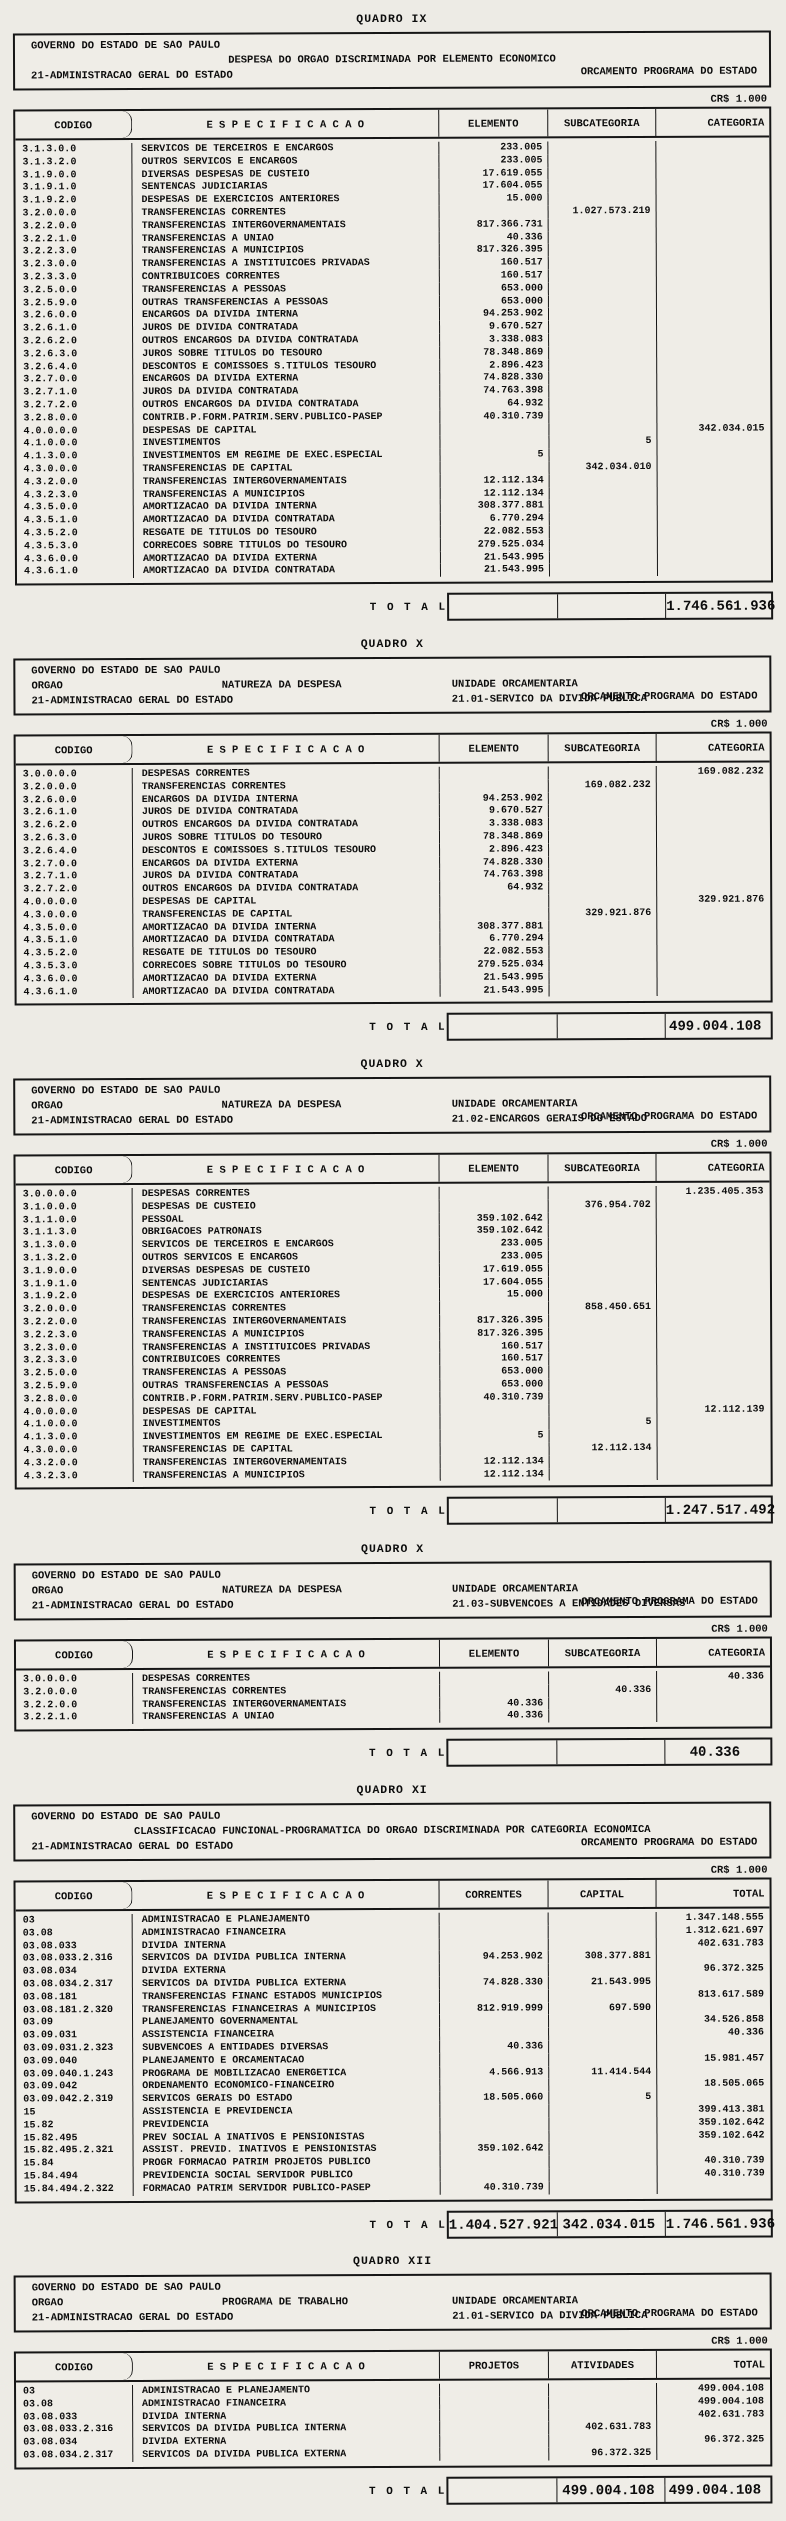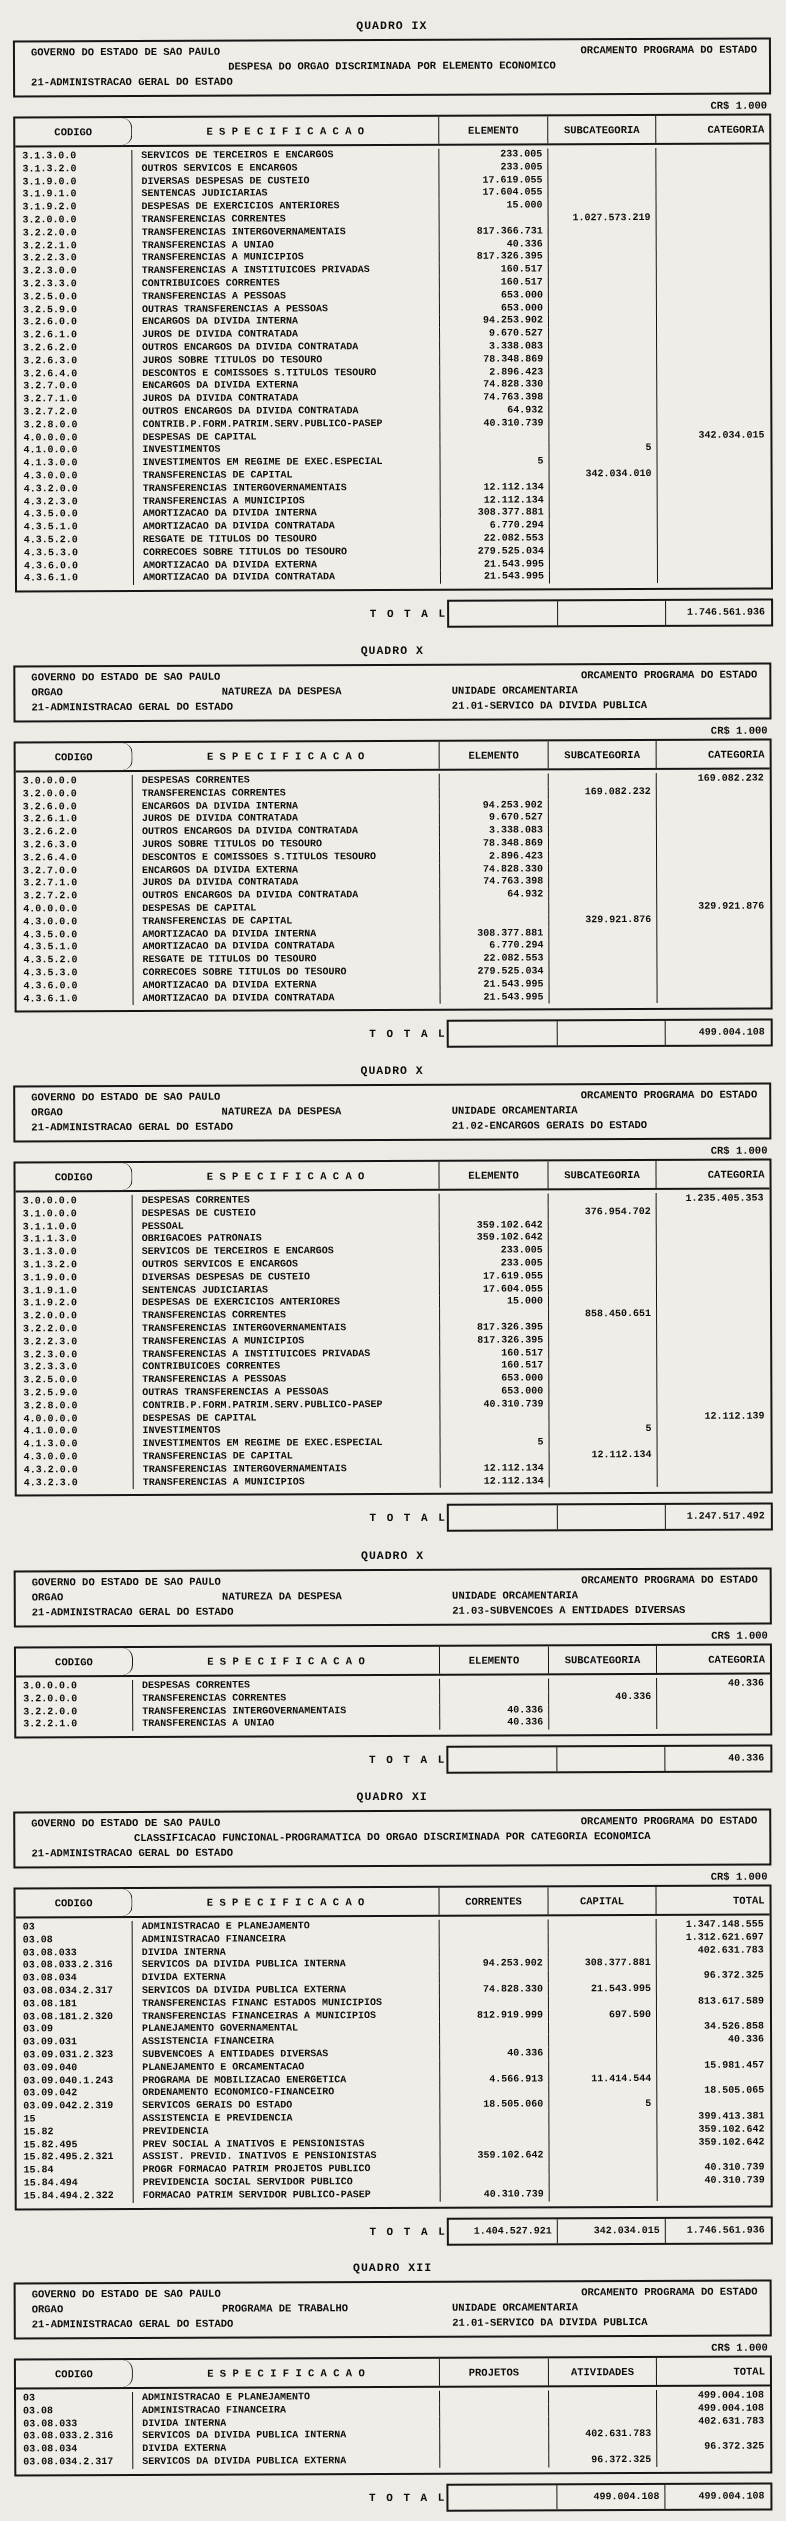--- a/index.html
+++ b/index.html
@@ -3,39 +3,39 @@
 <meta charset="utf-8">
 <style>
   html,body{margin:0;padding:0;}
   body{
     width:786px;height:2521px;overflow:hidden;
     background:#edebe5;
     font-family:"Liberation Mono","DejaVu Sans Mono",monospace;
     font-weight:bold;color:#0c0c0c;
     -webkit-font-smoothing:none;
   }
-  .sheet{padding-top:9px;}
+  .sheet{padding-top:2px;}
   .quadro{margin-bottom:16px;transform:rotate(-0.22deg);}
   .q-title{
     text-align:center;font-size:11.5px;letter-spacing:1px;
     margin:10px 0 7px 0;height:13px;
   }
   .hdr-box{
     position:relative;margin:0 14px;
     border:2px solid #161616;
     padding:4px 6px;height:45px;
     background:#efede7;
   }
   .hl{position:relative;height:15px;font-size:10.5px;}
   .seg{position:absolute;top:0;white-space:nowrap;}
   .sl{left:10px;}
   .sc{left:50%;transform:translateX(-50%);}
   .sc27{left:27%;}
   .s58{left:58%;}
-  .sr{right:6px;}
+  .sr{right:6px;margin-top:28px;}
   .cr-note{
     text-align:right;margin:5px 18px 0 0;height:14px;font-size:10.5px;
   }
   .tbl{
     margin:0 14px;border:2px solid #161616;background:#efede7;
   }
   .tbl-head{
     display:grid;grid-template-columns:117px 307px 109px 108px 1fr;
     border-bottom:2px solid #161616;
   }
@@ -59,21 +59,21 @@
   .total-wrap{
     margin:9px 14px 0 0;display:flex;justify-content:flex-end;align-items:center;
   }
   .total-label{font-size:11px;letter-spacing:2px;}
   .total-box{
     width:326px;box-sizing:border-box;border:2px solid #161616;
     display:grid;grid-template-columns:109px 108px 1fr;height:28px;
     background:#efede7;
   }
   .t-cell{
-    font-size:10px;line-height:24px;text-align:right;padding-right:5px;
+    font-size:14px;line-height:24px;text-align:center;padding-right:5px;
     border-right:1.5px solid #161616;
   }
   .t-cell:last-child{border-right:none;padding-right:6px;}
 </style>
 </head>
 <body>
 
 <main class="sheet">
   <section class="quadro">
       <div class="q-title">QUADRO IX</div>

